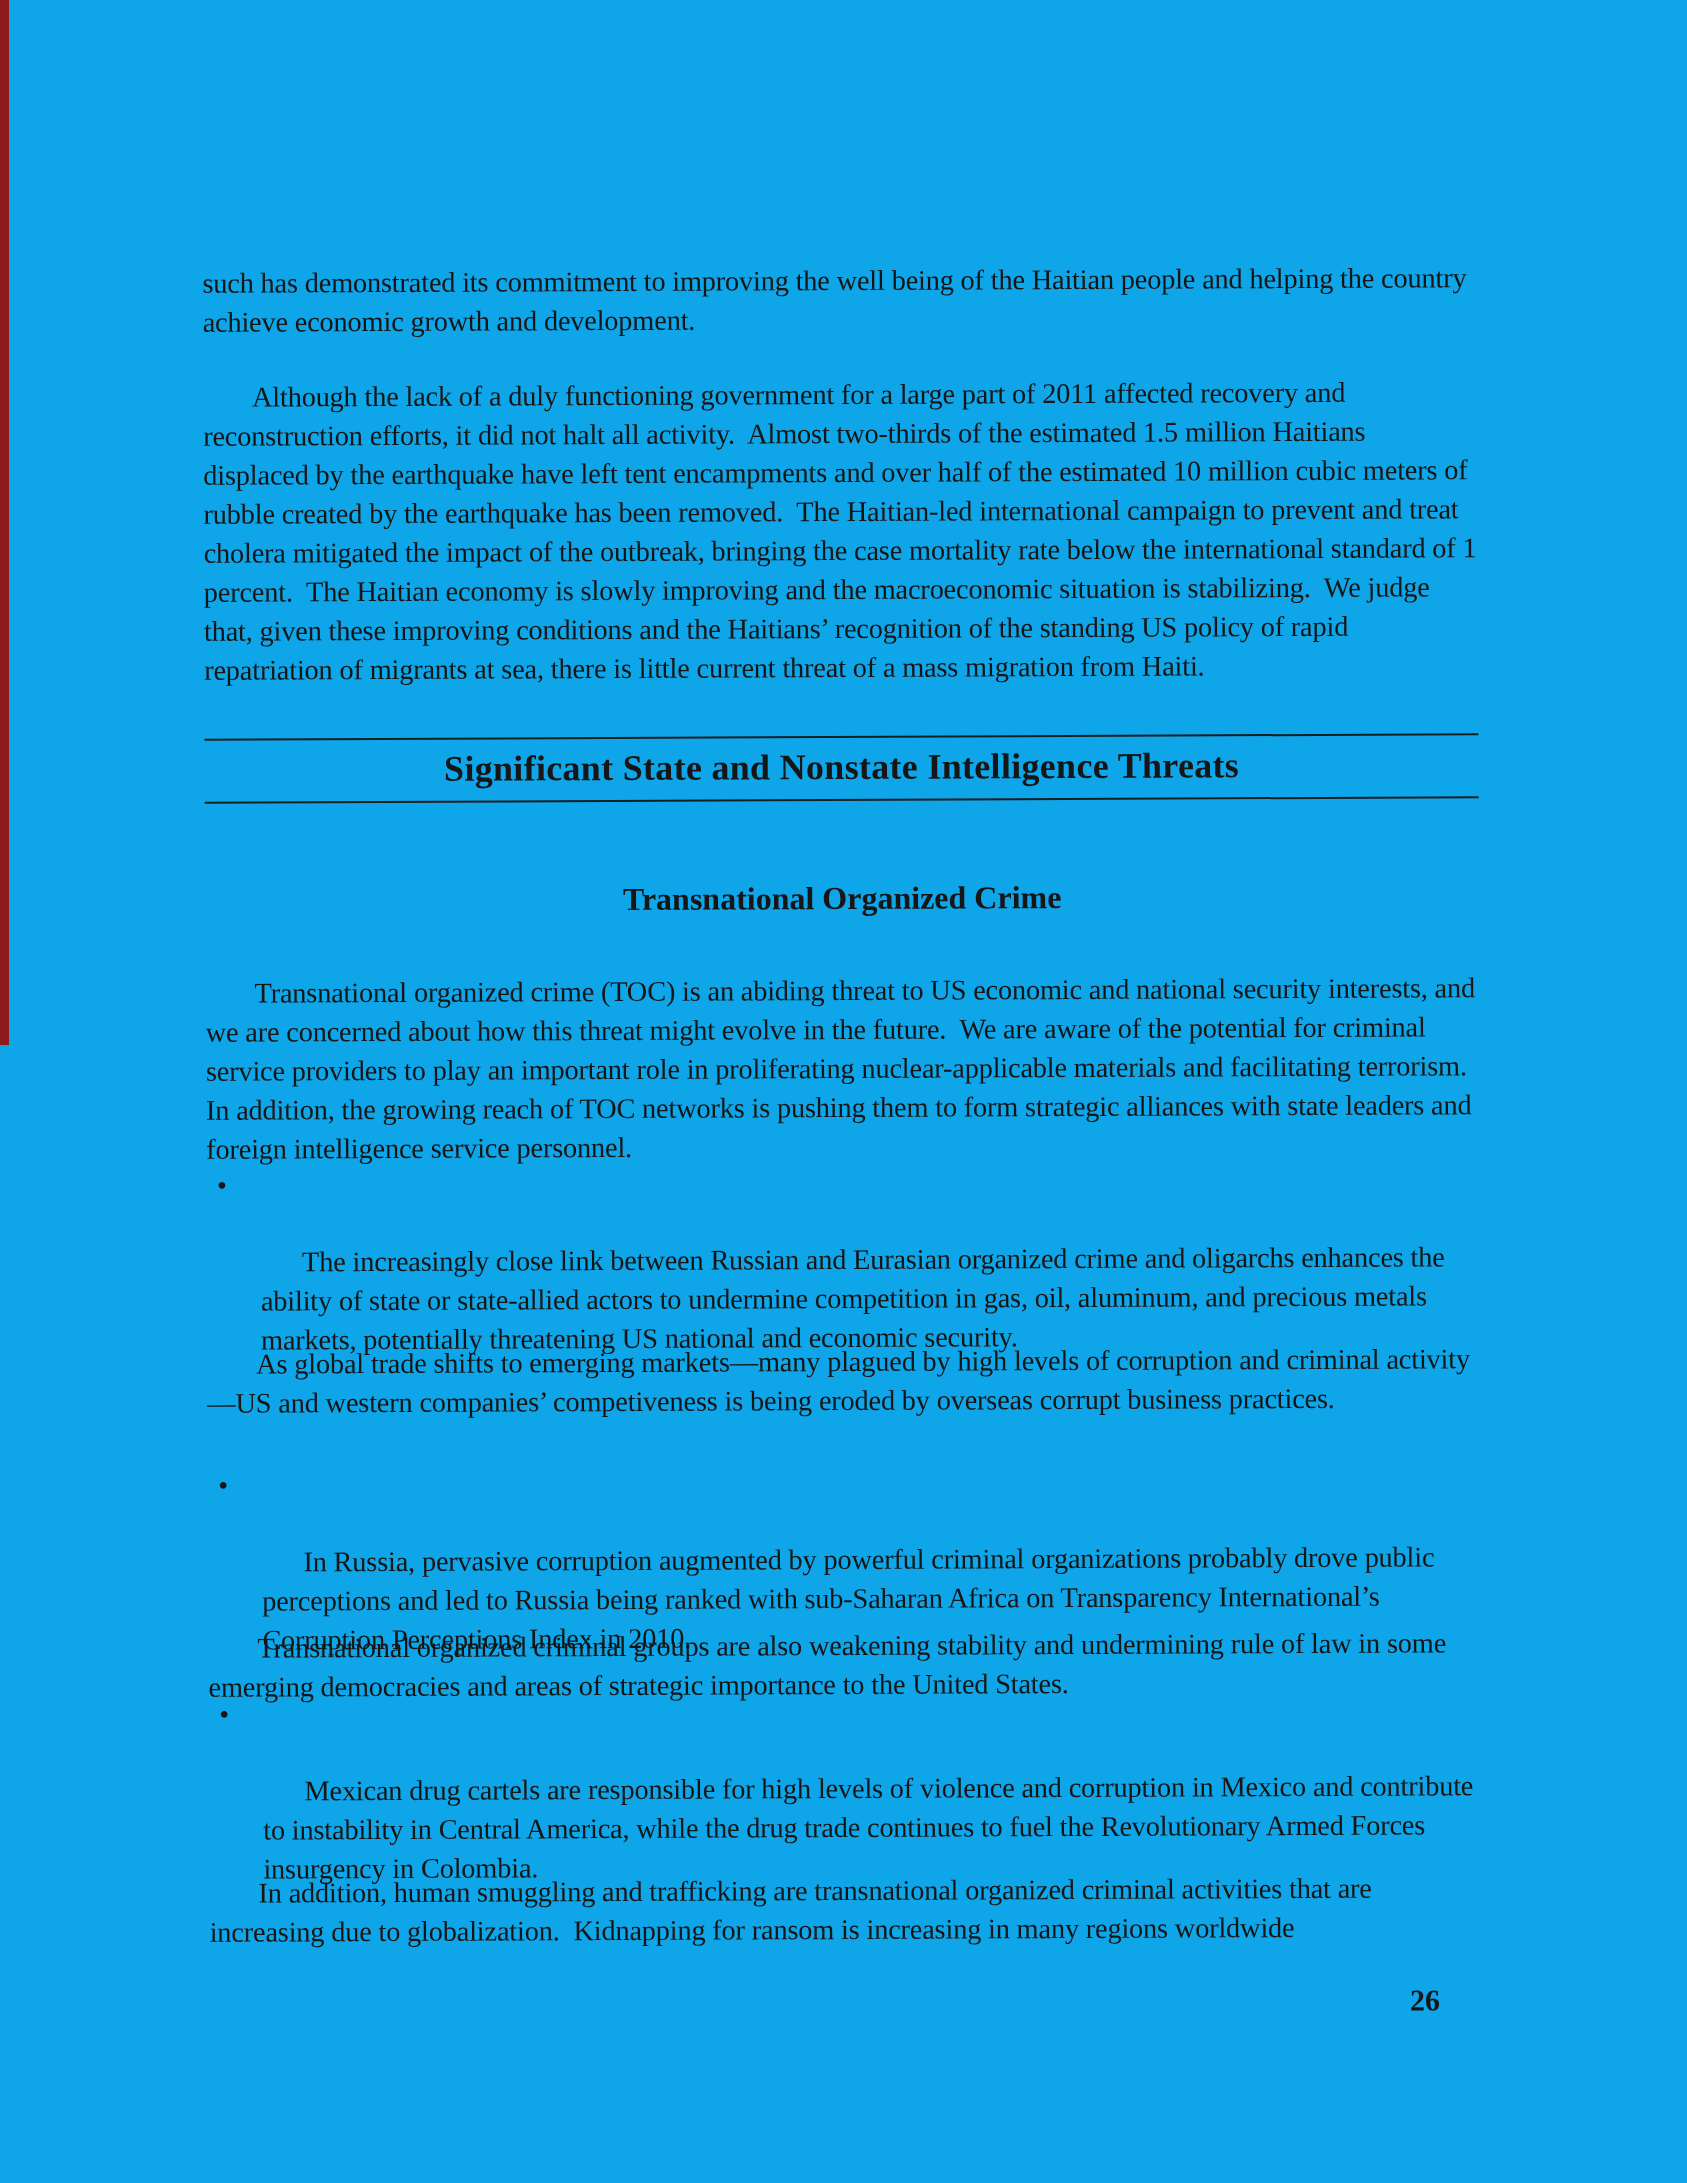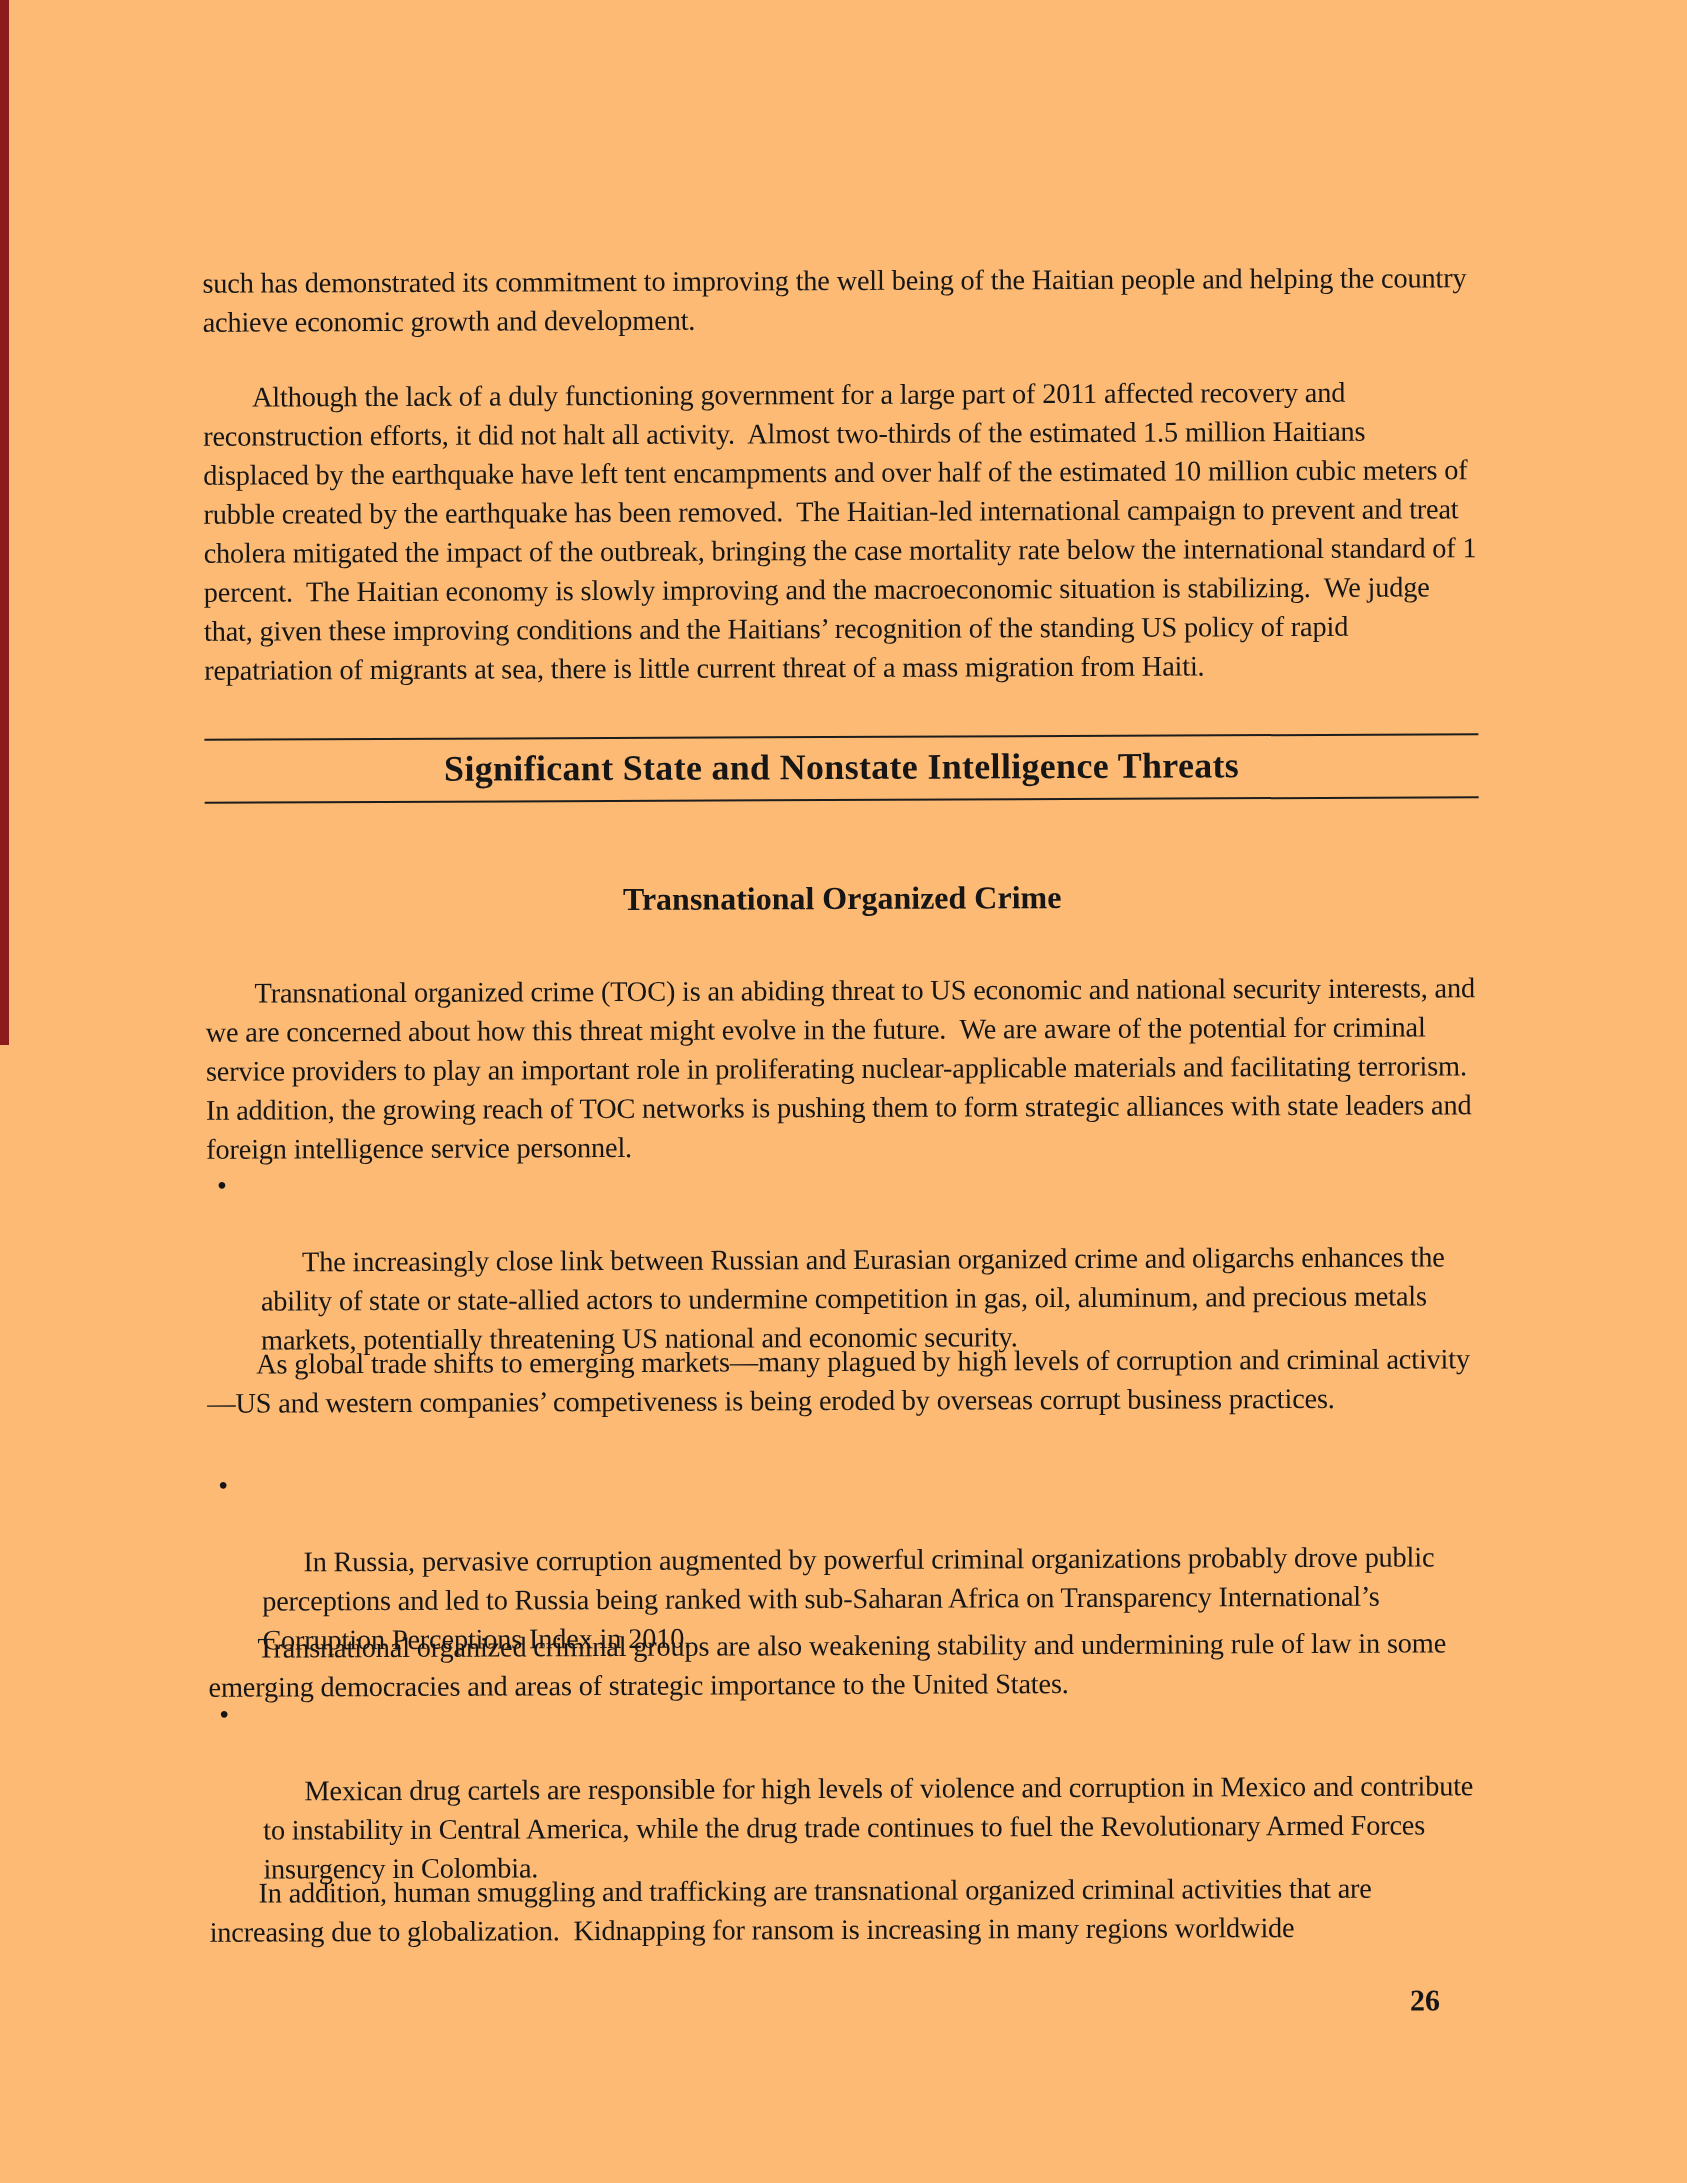--- a/index.html
+++ b/index.html
@@ -4,21 +4,21 @@
 <style>
   html, body {
     margin: 0;
     padding: 0;
     background: #ffffff;
   }
   .page {
     position: relative;
     width: 1687px;
     height: 2183px;
-    background: #fdba74;
+    background: #0ea5e9;
     overflow: hidden;
     font-family: "Liberation Serif", serif;
     color: #161616;
   }
   .scan-strip {
     position: absolute;
     left: 0;
     top: 0;
     width: 9.3px;
     height: 1045px;

